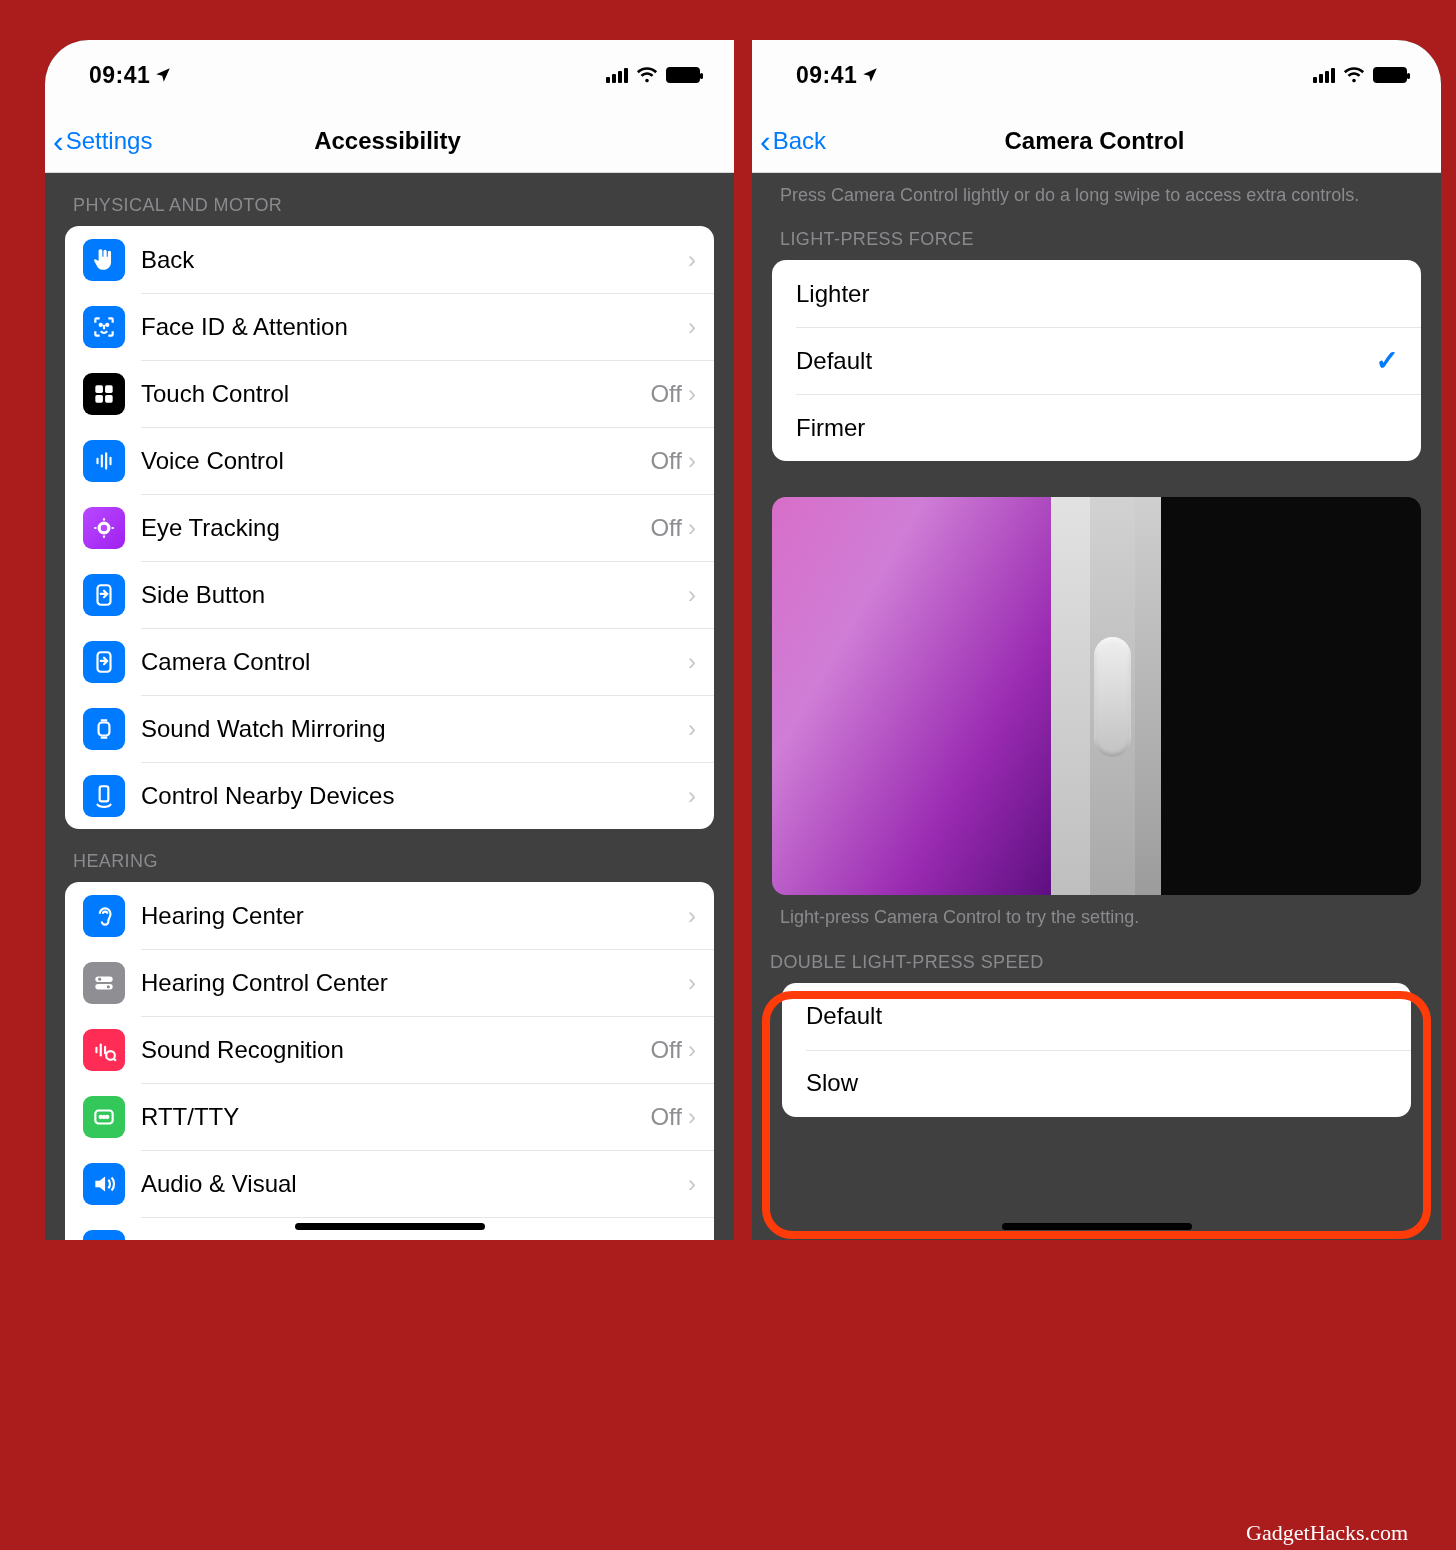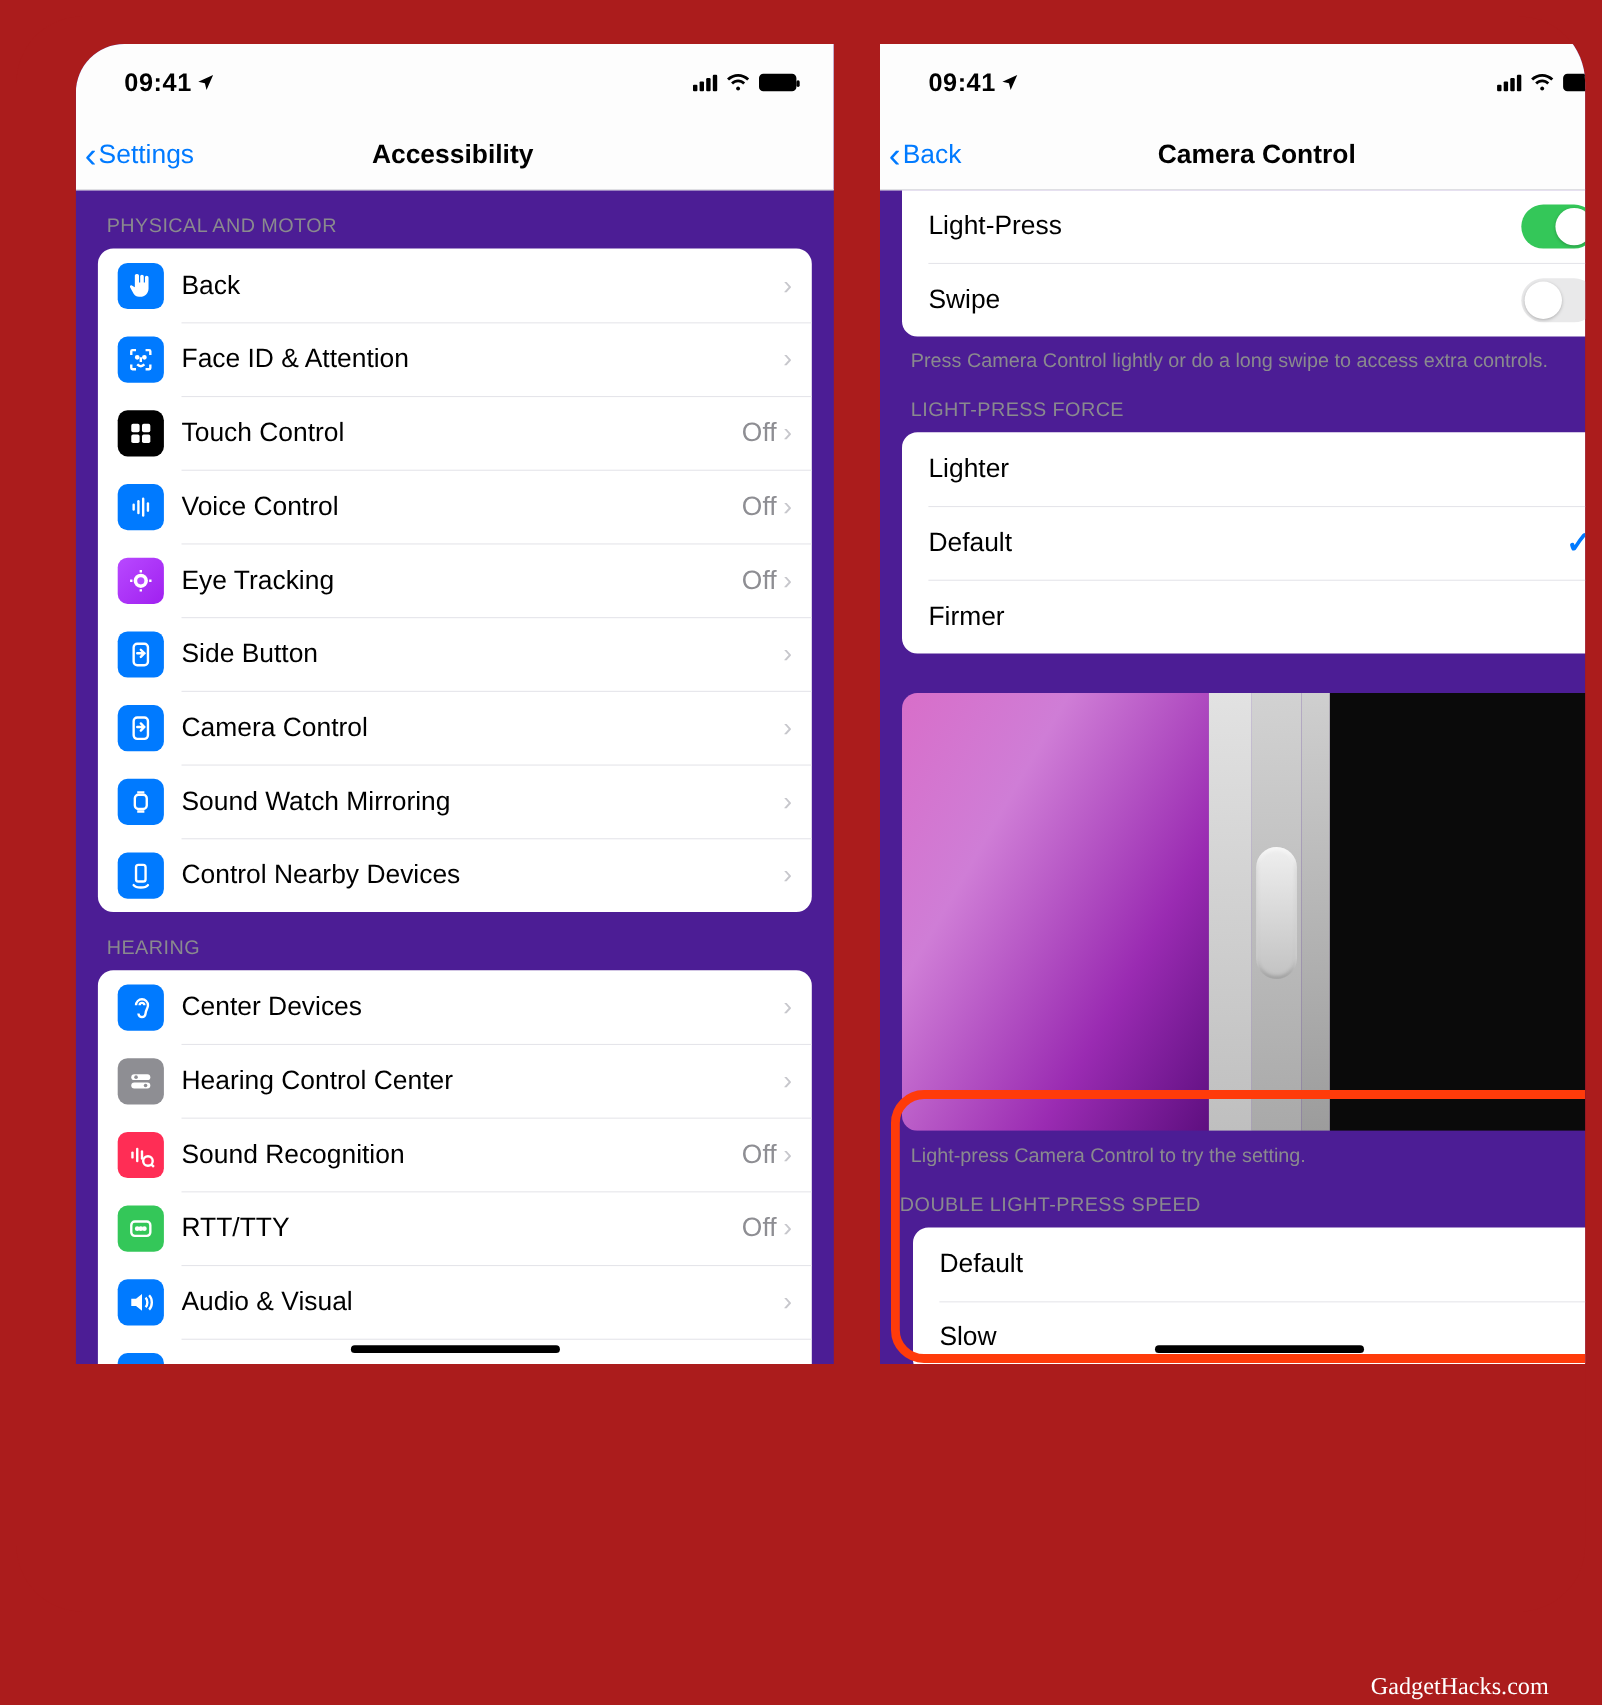--- a/index.html
+++ b/index.html
@@ -22,26 +22,25 @@
   .phones {
     position: absolute;
     left: 30px; top: 25px;
     width: 1396px; height: 1460px;
     display: flex;
     gap: 18px;
   }
   .phone {
     width: 689px;
     height: 1200px;
-    background: #4c1d95;
+    background: #404040;
     border-radius: 0;
     overflow: hidden;
     position: relative;
     flex: 0 0 auto;
-    margin-left: 24px;
   }
   .phone.left { border-top-left-radius: 44px; }
   .phone.right { border-top-right-radius: 44px; }
 
   
   .statusbar {
     height: 70px;
     display: flex;
     align-items: center;
     justify-content: space-between;
@@ -334,21 +333,21 @@
 
         <div class="section-header">HEARING</div>
         <div class="group">
           <div class="row">
               <div class="icon bg-blue">
                 <svg class="iconsvg" viewBox="0 0 24 24" fill="none" stroke="#fff" stroke-width="2">
                   <path d="M8 10a5 5 0 1110 0c0 3-2 4-2 7a3 3 0 01-6 0"></path>
                   <path d="M11 10a2 2 0 014 0"></path>
                 </svg>
               </div>
-              <div class="label">Center Devices</div>
+              <div class="label">Hearing Center</div>
               <div class="chevron">›</div>
             </div>
             <div class="row">
               <div class="icon bg-gray">
                 <svg class="iconsvg" viewBox="0 0 24 24" fill="#fff">
                   <rect x="4" y="6" width="16" height="5" rx="2.5"></rect>
                   <rect x="4" y="13" width="16" height="5" rx="2.5"></rect>
                   <circle cx="8" cy="8.5" r="1.5" fill="#8e8e93"></circle>
                   <circle cx="16" cy="15.5" r="1.5" fill="#8e8e93"></circle>
                 </svg>
@@ -435,34 +434,20 @@
         <div class="back">
           <span class="chev">‹</span>
           <span>Back</span>
         </div>
         <div class="title">Camera Control</div>
       </div>
 
       <div class="content">
         <div style="height:0"></div>
 
-        <div class="group" style="border-top-left-radius:0;border-top-right-radius:0;margin-top:-1px">
-          <div class="row simple">
-            <div class="label">Light-Press</div>
-            <div class="switch on">
-                <div class="knob"></div>
-              </div>
-          </div>
-          <div class="row simple">
-            <div class="label">Swipe</div>
-            <div class="switch off">
-                <div class="knob"></div>
-              </div>
-          </div>
-        </div>
         <div class="footer-text">Press Camera Control lightly or do a long swipe to access extra controls.</div>
 
         <div class="section-header">LIGHT-PRESS FORCE</div>
         <div class="group">
           <div class="row simple">
               <div class="label">Lighter</div>
             </div>
             <div class="row simple">
               <div class="label">Default</div>
               <div class="check">✓</div>

